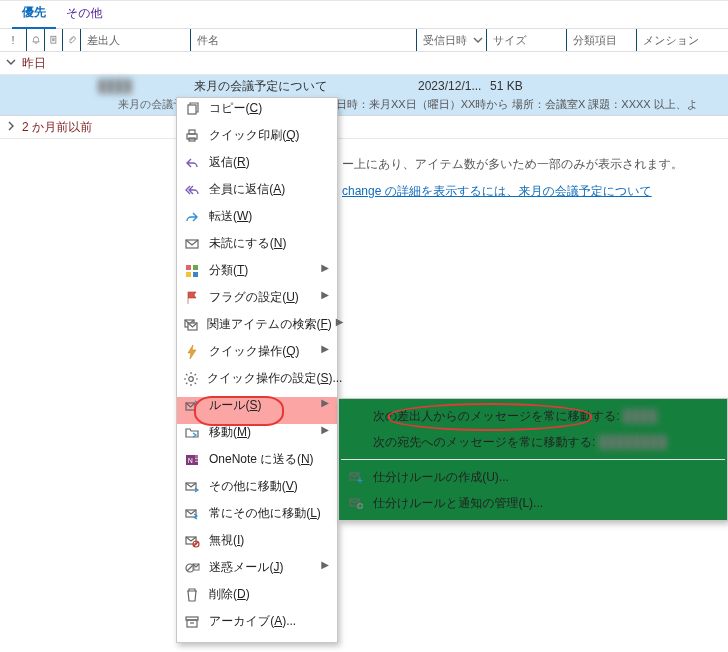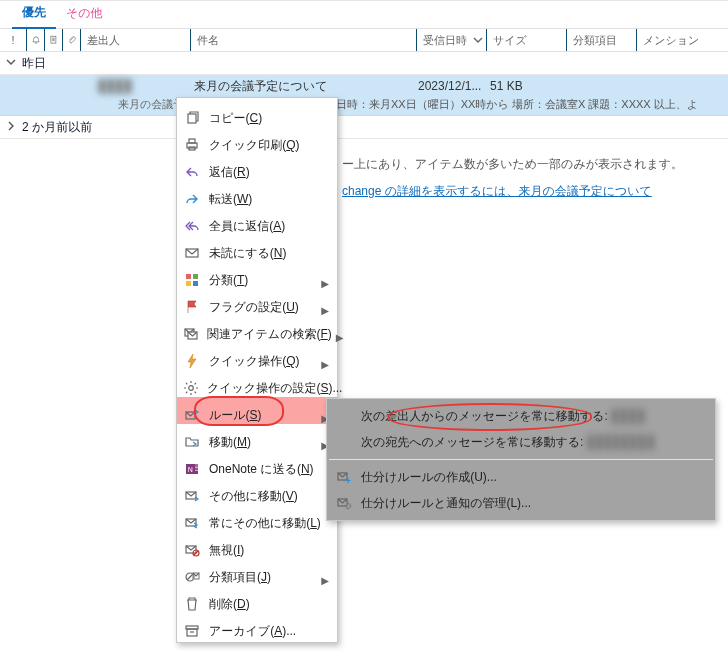--- a/index.html
+++ b/index.html
@@ -1,49 +1,49 @@
 <!DOCTYPE html>
 <html><head>
 <meta charset="utf-8">
 <style>
   html,body{margin:0;padding:0;font-family:"Yu Gothic UI","Meiryo",sans-serif;font-size:12px;color:#333;background:#fff;}
   .root{width:728px;height:652px;position:relative;overflow:hidden;border-top:1px solid #e6e6e6;}
   
   .tabs{display:flex;align-items:flex-end;padding:12px 12px 0 12px;border-bottom:1px solid #e0e0e0;height:28px;box-sizing:border-box;}
-  .tab{padding:4px 10px 6px 10px;cursor:pointer;color:#ec4899;}
+  .tab{padding:4px 10px 6px 10px;cursor:pointer;color:#4c1d95;}
   .tab.active{color:#0f6cbd;border-bottom:2px solid #0f6cbd;font-weight:600;margin-bottom:-1px;}
   
   .colbar{display:flex;align-items:center;height:22px;border-bottom:1px solid #e0e0e0;background:#fff;font-size:11px;color:#666;}
   .colbar .sep{border-left:1px solid #0c4a6e;height:100%;}
   .colbar .txt{padding:0 6px;white-space:nowrap;}
   .colbar .cell{display:flex;align-items:center;height:100%;box-sizing:border-box;}
   .colbar svg{width:10px;height:10px;}
   
   .group{display:flex;align-items:center;height:22px;border-bottom:1px solid #e8e8e8;background:#fff;}
   .group .chev{width:22px;text-align:center;color:#666;}
-  .group .lbl{font-size:12px;color:#0f172a;}
+  .group .lbl{font-size:12px;color:#7f1d1d;}
   
   .mailrow{position:relative;background:#cde6f7;border-bottom:1px solid #d0d8e0;}
   .mailrow .line1{display:flex;align-items:center;height:18px;padding-top:2px;}
   .mailrow .line2{display:flex;align-items:center;height:18px;padding-bottom:2px;font-size:11px;color:#444;}
   .blur{color:transparent;text-shadow:0 0 6px rgba(120,120,120,.8);user-select:none;}
   
   .infoarea{position:absolute;left:342px;top:155px;right:4px;color:#555;font-size:12px;}
   .linklike{color:#0f6cbd;text-decoration:underline;cursor:pointer;}
   
   .cmenu{position:absolute;left:176px;top:96px;width:160px;background:#fff;border:1px solid #c8c8c8;box-shadow:2px 3px 6px rgba(0,0,0,.25);padding:2px 0;}
-  .citem{display:flex;align-items:flex-end;height:27px;padding:0 8px 0 6px;cursor:default;position:relative;}
+  .citem{display:flex;align-items:flex-start;height:27px;padding:0 8px 0 6px;cursor:default;position:relative;}
   .citem.hover{background:#fca5a5;}
   .citem .ic{width:18px;height:18px;display:flex;align-items:center;justify-content:center;margin-right:8px;color:#666;}
   .citem .ic svg{width:16px;height:16px;}
   .citem .lbl{flex:1;white-space:nowrap;font-size:12px;color:#222;}
   .citem .u{text-decoration:underline;}
   .citem .arrow{color:#666;font-size:10px;margin-left:4px;}
   
-  .submenu{position:absolute;left:326px;top:397px;width:388px;background:#a3a3a3;border:1px solid #c8c8c8;box-shadow:2px 3px 6px rgba(0,0,0,.25);padding:4px 0;}
+  .submenu{position:absolute;left:338px;top:397px;width:388px;background:#15803d;border:1px solid #c8c8c8;box-shadow:2px 3px 6px rgba(0,0,0,.25);padding:4px 0;}
   .sitem{display:flex;align-items:center;height:26px;padding:0 10px 0 8px;cursor:default;}
   .sitem .ic{width:18px;height:18px;display:flex;align-items:center;justify-content:center;margin-right:8px;color:#666;}
   .sitem .ic svg{width:16px;height:16px;}
   .sitem .lbl{white-space:nowrap;font-size:12px;color:#222;}
   .subdiv{height:1px;background:#e4e4e4;margin:4px 2px;}
   
   .oval{position:absolute;border:2px solid #e53935;border-radius:50%;pointer-events:none;}
   .ov1{left:194px;top:395px;width:86px;height:26px;border-radius:18px/13px;}
   .ov2{left:388px;top:402px;width:200px;height:24px;border-radius:120px/15px;}
   .chevsvg{width:10px;height:10px;}
@@ -166,34 +166,34 @@
     <span class="ic">
           <svg viewBox="0 0 16 16" fill="none" stroke="#7c5ab8" stroke-width="1.4">
             <path d="M7 4 3 8l4 4M3 8h6a4 4 0 0 1 4 4"></path>
           </svg>
         </span>
     <span class="lbl"><span>返信(</span><span class="u">R</span><span>)</span></span>
   </div>
 
   <div class="citem">
     <span class="ic">
+          <svg viewBox="0 0 16 16" fill="none" stroke="#7c5ab8" stroke-width="1.3">
+            <path d="M6 4 2 8l4 4M9 4 5 8l4 4M5 8h5a4 4 0 0 1 4 4"></path>
+          </svg>
+        </span>
+    <span class="lbl"><span>全員に返信(</span><span class="u">A</span><span>)</span></span>
+  </div>
+
+  <div class="citem">
+    <span class="ic">
           <svg viewBox="0 0 16 16" fill="none" stroke="#2e8fd6" stroke-width="1.4">
             <path d="M9 4l4 4-4 4M13 8H7a4 4 0 0 0-4 4"></path>
           </svg>
         </span>
     <span class="lbl"><span>転送(</span><span class="u">W</span><span>)</span></span>
-  </div>
-
-  <div class="citem">
-    <span class="ic">
-          <svg viewBox="0 0 16 16" fill="none" stroke="#7c5ab8" stroke-width="1.3">
-            <path d="M6 4 2 8l4 4M9 4 5 8l4 4M5 8h5a4 4 0 0 1 4 4"></path>
-          </svg>
-        </span>
-    <span class="lbl"><span>全員に返信(</span><span class="u">A</span><span>)</span></span>
   </div>
 
   <div class="citem">
     <span class="ic">
           <svg viewBox="0 0 16 16" fill="none" stroke="#666" stroke-width="1.2">
             <rect x="2" y="4" width="12" height="8"></rect>
             <path d="M2 4l6 5 6-5"></path>
           </svg>
         </span>
     <span class="lbl"><span>未読にする(</span><span class="u">N</span><span>)</span></span>
@@ -327,21 +327,21 @@
 
   <div class="citem">
     <span class="ic">
           <svg viewBox="0 0 16 16" fill="none" stroke="#666" stroke-width="1.2">
             <circle cx="6" cy="8" r="4"></circle>
             <path d="M3 11l6-6"></path>
             <rect x="9" y="4" width="6" height="6" stroke="#888"></rect>
             <path d="M9 4l3 3 3-3"></path>
           </svg>
         </span>
-    <span class="lbl"><span>分類項目(</span><span class="u">J</span><span>)</span></span>
+    <span class="lbl"><span>迷惑メール(</span><span class="u">J</span><span>)</span></span>
     <span class="arrow">▶</span>
   </div>
 
   <div class="citem">
     <span class="ic">
           <svg viewBox="0 0 16 16" fill="none" stroke="#666" stroke-width="1.2">
             <path d="M3 4h10M5 4V2h6v2M4 4l1 10h6l1-10"></path>
           </svg>
         </span>
     <span class="lbl"><span>削除(</span><span class="u">D</span><span>)</span></span>

